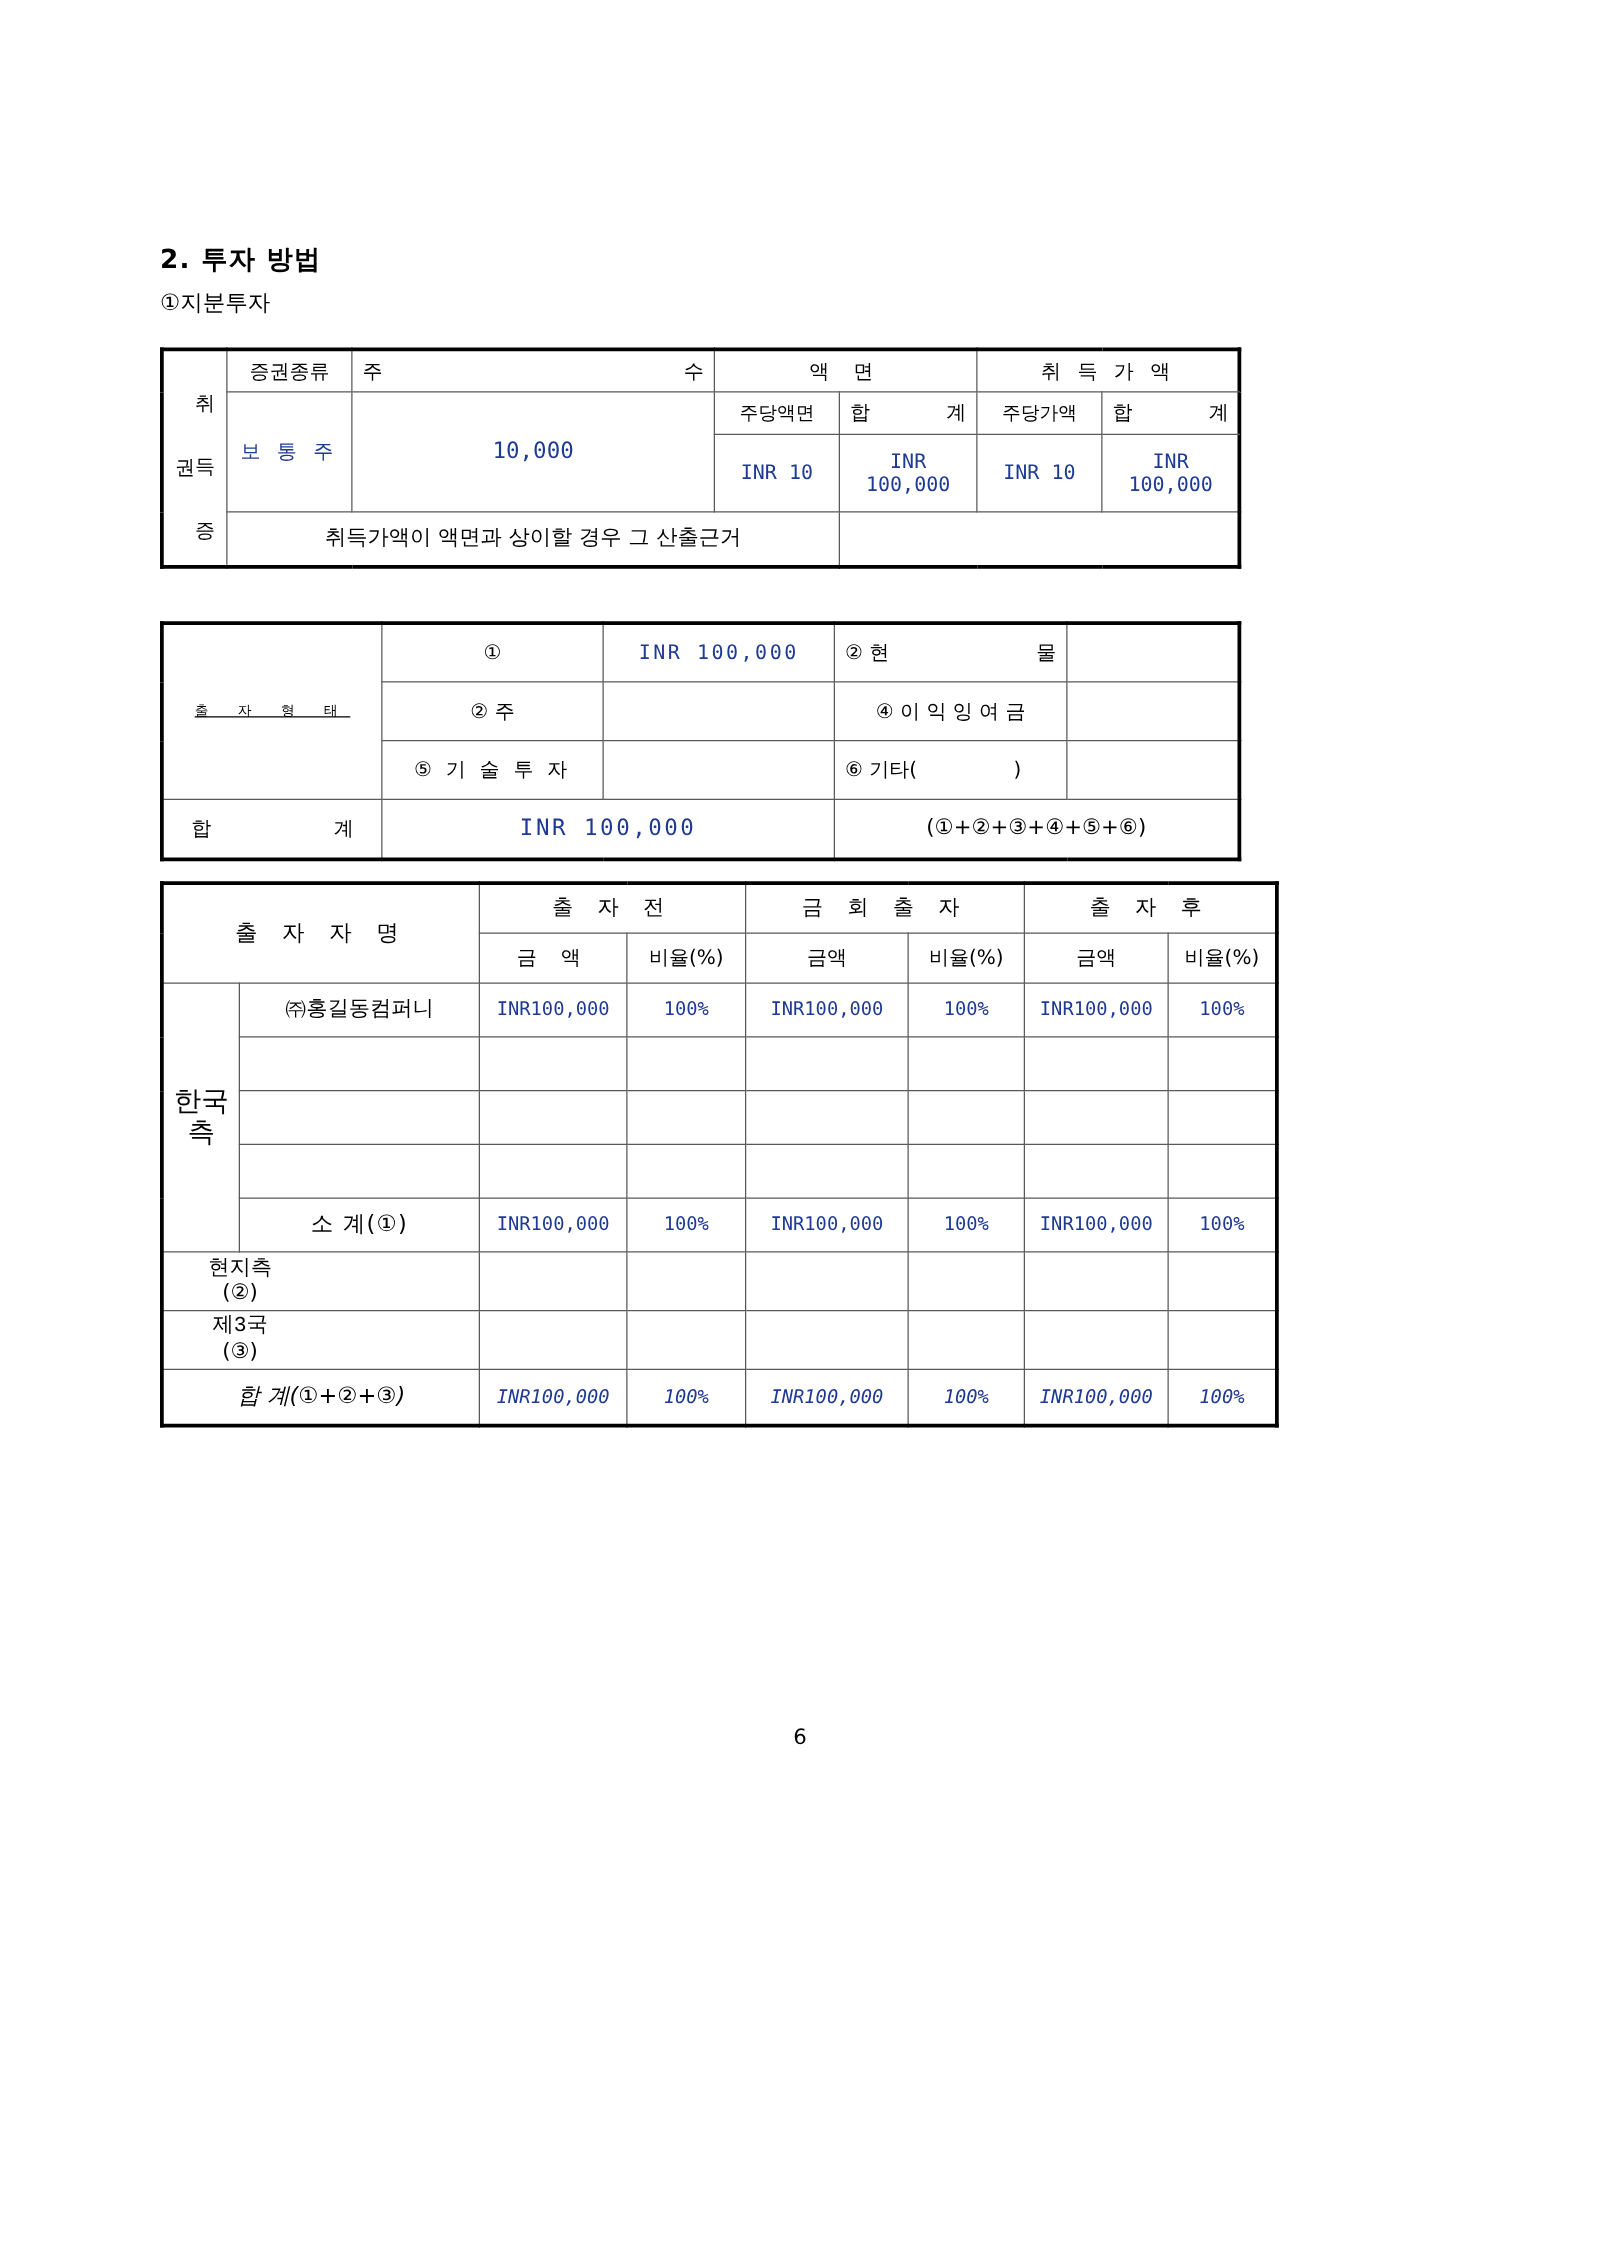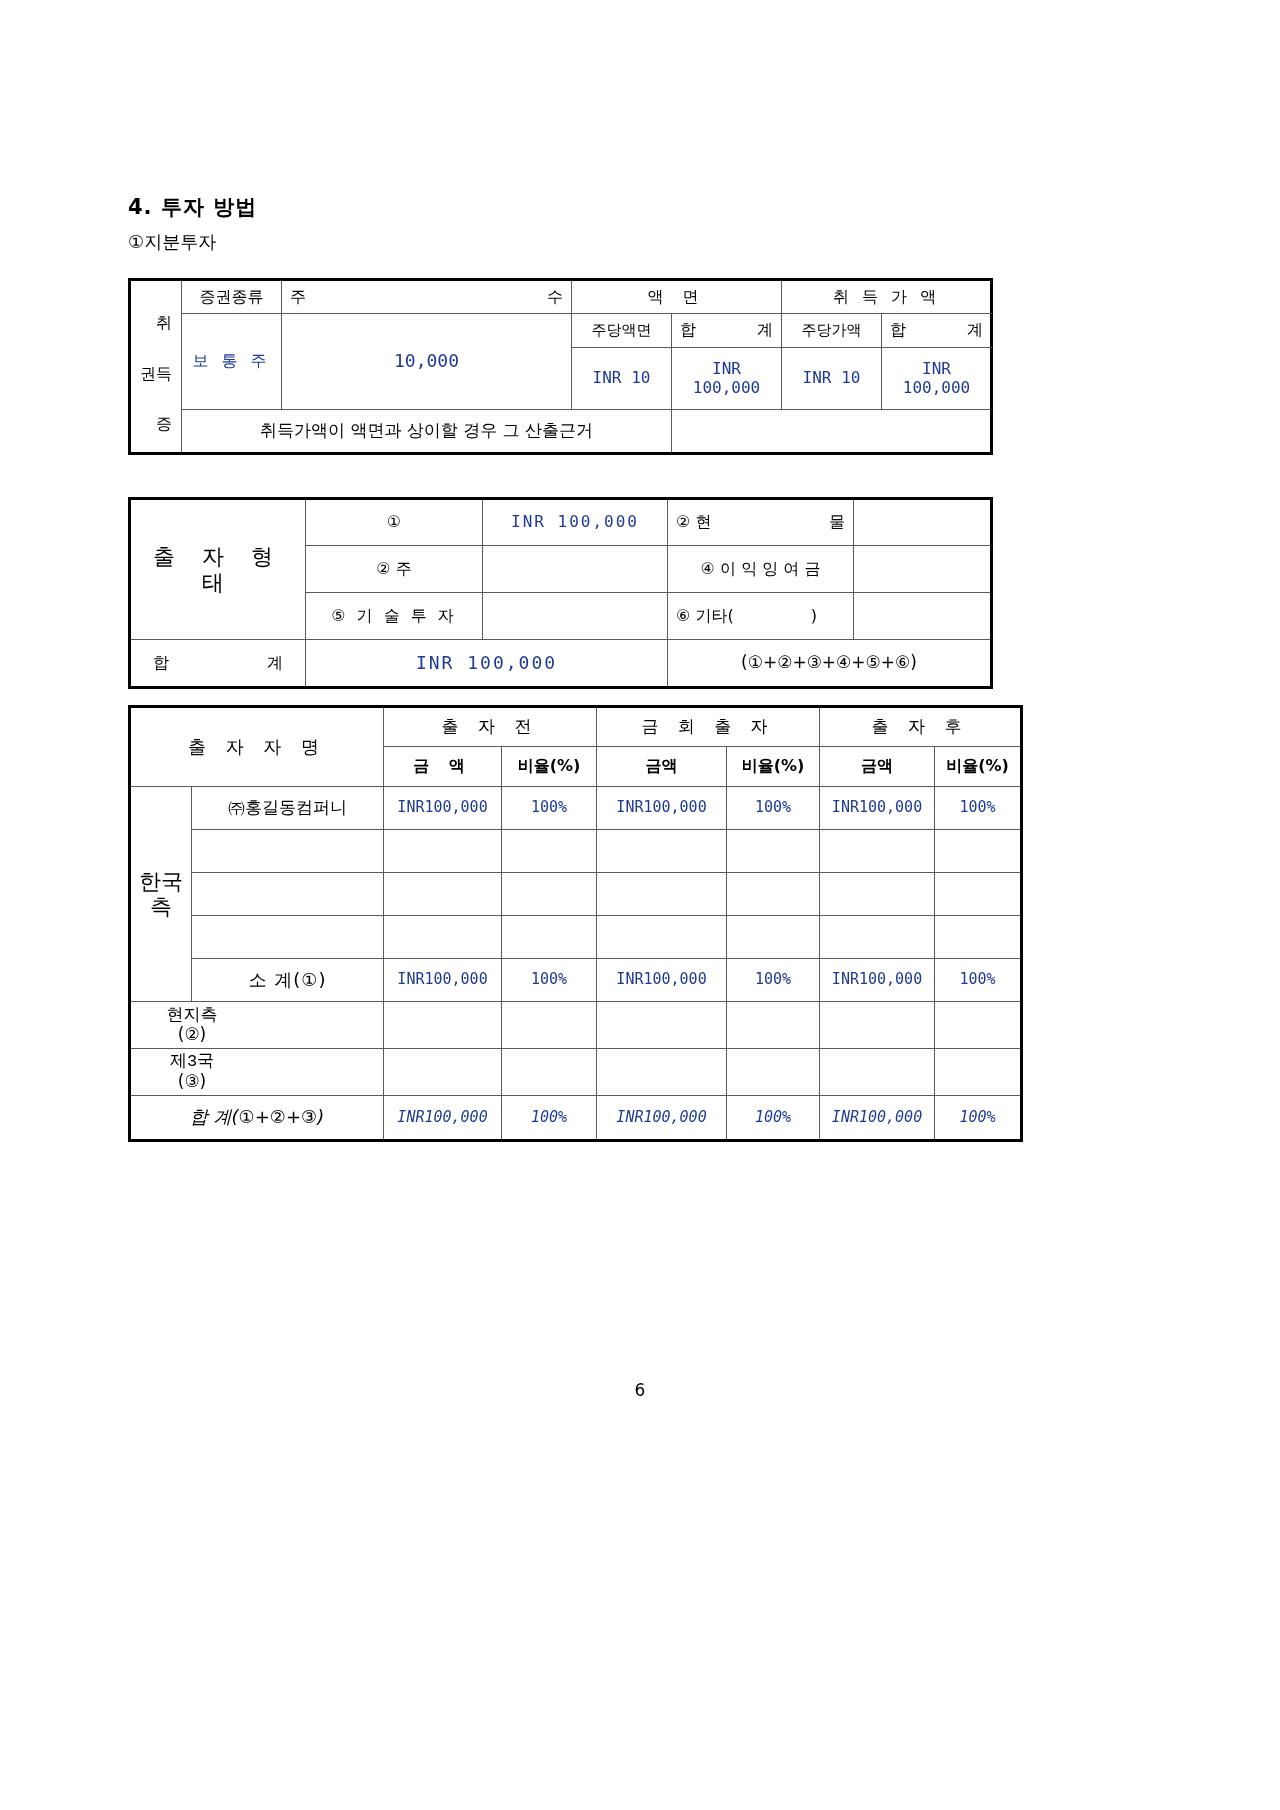--- a/index.html
+++ b/index.html
@@ -97,21 +97,21 @@
     text-align: center;
     font-size: 17px;
     font-family: "DejaVu Sans", sans-serif;
   }
 </style>
 </head>
 <body>
 
 <div class="page">
 
-  <div class="section-title">4. 투자 방법</div>
+  <div class="section-title">2. 투자 방법</div>
   <div class="sub-title">①지분투자</div>
 
   <div id="table1-wrap">
     <table class="doc outer" style="width:862px;">
       <colgroup>
         <col style="width:52px">
         <col style="width:100px">
         <col style="width:290px">
         <col style="width:100px">
         <col style="width:110px">
@@ -175,21 +175,21 @@
     <table class="doc outer" style="width:862px;">
       <colgroup>
         <col style="width:176px">
         <col style="width:177px">
         <col style="width:185px">
         <col style="width:186px">
         <col style="width:138px">
       </colgroup>
       <tbody>
           <tr style="height:47px;">
-        <td rowspan="3" class="sp3" style="font-size:22px;">출   자   형   태</td>
+        <td rowspan="3" class="sp3" style="font-size:11px;text-decoration:underline;">출   자   형   태</td>
         <td style="height:47px;">①</td>
         <td class="blue" style="height:47px;letter-spacing:2px;">INR 100,000</td>
         <td style="padding:0;height:47px;">
           <div class="spread">
             <span>② 현</span>
             <span>물</span>
           </div>
         </td>
         <td style="height:47px;"></td>
       </tr>
@@ -236,21 +236,21 @@
         <col style="width:115px">
         <col style="width:87px">
       </colgroup>
       <tbody>
           <tr style="height:40px;">
         <td colspan="2" rowspan="2" class="sp2" style="font-size:18px;">출  자  자  명</td>
         <td colspan="2" class="sp2" style="height:40px;font-size:17px;margin-top:43px;">출  자  전</td>
         <td colspan="2" class="sp2" style="height:40px;font-size:17px;">금 회 출 자</td>
         <td colspan="2" class="sp2" style="height:40px;font-size:17px;">출  자  후</td>
       </tr>
-      <tr style="height:40px;font-weight:bold;">
+      <tr style="height:40px;">
         <td class="sp2" style="height:40px;">금  액</td>
         <td style="height:40px;">비율(%)</td>
         <td style="height:40px;">금액</td>
         <td style="height:40px;">비율(%)</td>
         <td style="height:40px;">금액</td>
         <td style="height:40px;">비율(%)</td>
       </tr>
 
       <tr style="height:43px;">
         <td rowspan="5" style="font-size:22px;padding:0;">한국측</td>

